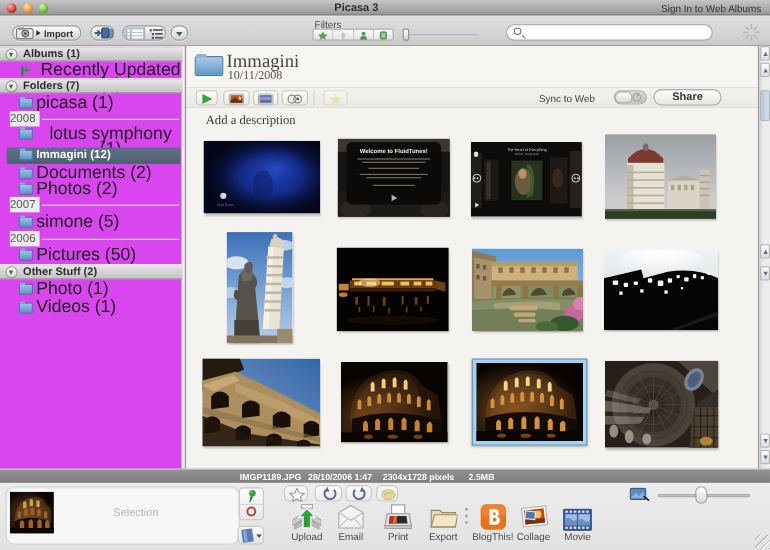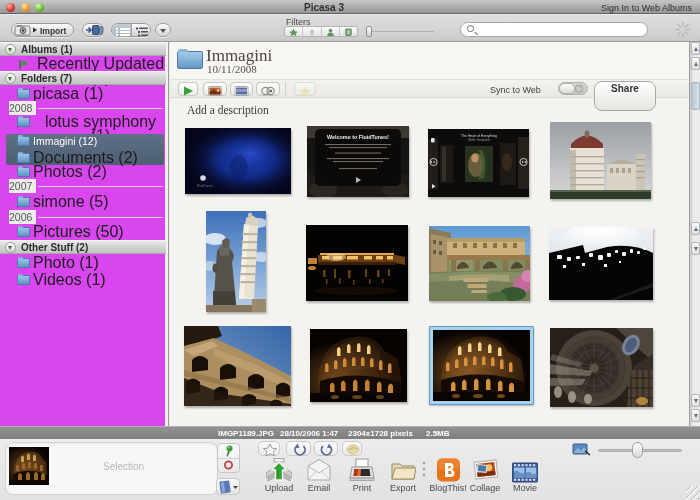--- a/index.html
+++ b/index.html
@@ -53,22 +53,22 @@
 .shead .txt { position:absolute; left:21px; top:0; }
 .disc { position:absolute; left:5px; top:1px; width:11px; height:11px; border-radius:50%;
   background:linear-gradient(#fff,#d8d8d8); border:1px solid #9a9a9a; }
 .disc:after { content:""; position:absolute; left:2px; top:3px; width:0; height:0;
   border-left:2.5px solid transparent; border-right:2.5px solid transparent; border-top:4px solid #2f7d1e; }
 .srow { position:absolute; left:0; width:168px; height:14px; font-size:16px; color:#1c1c1c; line-height:14px; }
 .srow .txt { position:absolute; left:33px; }
 .syear { position:absolute; left:0; width:168px; height:14px; font-size:10.5px; color:#555; line-height:14px; }
 .syear .txt { position:absolute; left:9px; background:#ededed; padding-right:4px; z-index:2;}
 .syear .line { position:absolute; left:38px; right:5px; top:7px; height:1px; background:#d4d4d4; }
-.ssel { position:absolute; left:6px; width:158px; height:31px; background:linear-gradient(#5f7186,#4d5f73); border-radius:2px;
-  font-size:10.5px; font-weight:normal; color:#fff; line-height:15px; }
+.ssel { position:absolute; left:6px; width:158px; height:15px; background:linear-gradient(#5f7186,#4d5f73); border-radius:2px;
+  font-size:10.5px; font-weight:bold; color:#fff; line-height:15px; }
 .ssel .txt { position:absolute; left:27px; }
 .foldico { position:absolute; left:17px; top:2px; width:13px; height:10px;
   background:linear-gradient(#9cc4e4,#5e93c4); border:1px solid #4a7aa8; border-radius:1px; }
 .foldico:before { content:""; position:absolute; left:0; top:-2px; width:5px; height:2px;
   background:#7fb0d8; border-radius:1px 1px 0 0; }
 
 
 #main { left:170px; top:42px; width:519px; height:384px; background:#f4f3ef; }
 #mhead { position:absolute; left:0; top:0; width:519px; height:37px; background:#f7f6f3; }
 #bigfolder { position:absolute; left:7px; top:9px; width:26px; height:18px;
@@ -78,21 +78,21 @@
 #mdate { position:absolute; left:37px; top:21px; font-family:"Liberation Serif", serif; font-size:11px; color:#57524b; }
 #mbtnrow { position:absolute; left:0; top:37px; width:519px; height:19px;
   background:linear-gradient(#f3f2ee,#eae9e4); border-top:1px solid #e2e1dc; border-bottom:1px solid #dddcd6; }
 .mbtn { position:absolute; top:2px; width:22px; height:14px; border:1px solid #c6c5bf; border-radius:4px;
   background:linear-gradient(#fdfdfb,#ecebe6); }
 #synclbl { position:absolute; left:320px; top:5px; font-size:9px; color:#3f3f3f; }
 #sync { position:absolute; left:388px; top:2px; width:30px; height:13px; border-radius:7px;
   background:linear-gradient(#d7d6d1,#c4c3be); border:1px solid #b0afa9; }
 #syncknob { position:absolute; left:389px; top:3px; width:16px; height:11px; border-radius:6px;
   background:linear-gradient(#fbfbf9,#dddcd7); border:1px solid #b5b4ae; }
-#sharebtn { position:absolute; left:424px; top:1px; width:62px; height:30px; border-radius:8px;
+#sharebtn { position:absolute; left:424px; top:1px; width:62px; height:15px; border-radius:8px;
   background:linear-gradient(#fefefe,#e6e5e0); border:1px solid #a9a8a2; text-align:center;
   font-size:10px; font-weight:bold; color:#333; line-height:14px; }
 #adddesc { position:absolute; left:17px; top:62px; font-family:"Liberation Serif", serif; font-size:11.5px; color:#3b3b3b; }
 
 
 .ph { position:absolute; overflow:hidden; }
 .sh { box-shadow:1px 2px 2px rgba(0,0,0,.28); }
 
 
 #vscroll { left:689px; top:42px; width:11px; height:384px; background:linear-gradient(90deg,#cfcfcf,#ececec 40%); border-left:1px solid #9b9b9b; }

